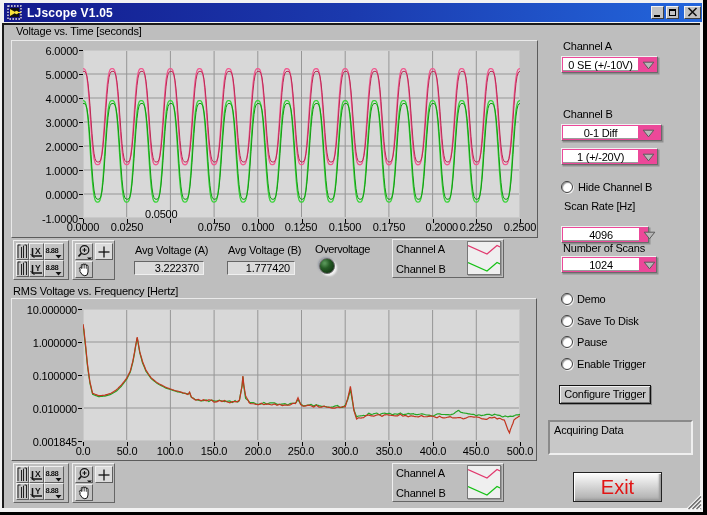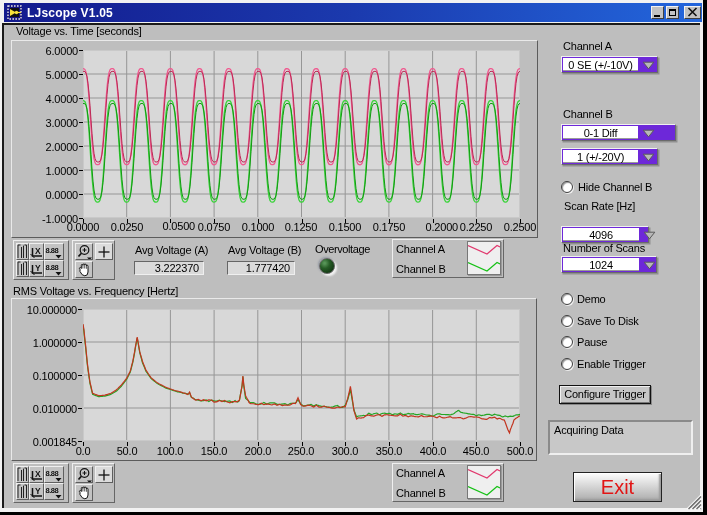--- a/index.html
+++ b/index.html
@@ -4,21 +4,21 @@
 *{margin:0;padding:0;box-sizing:border-box}
 html,body{width:707px;height:515px;overflow:hidden}
 body{position:relative;background:#f2f2f2;font-family:"Liberation Sans",sans-serif;font-size:11px;color:#000}
 .ab{position:absolute}
 .lbl{position:absolute;white-space:nowrap;letter-spacing:-0.2px}
 .frame{position:absolute;border-top:1px solid #e9e9e9;border-left:1px solid #e9e9e9;border-bottom:1px solid #5c5c5c;border-right:1px solid #5c5c5c}
 .raised{border-top:1px solid #efefef;border-left:1px solid #efefef;border-bottom:1px solid #666;border-right:1px solid #666}
 .sunk{border-top:1px solid #666;border-left:1px solid #666;border-bottom:1px solid #efefef;border-right:1px solid #efefef}
 .pbtn{position:absolute;background:#c3c3c3;border-top:1px solid #efefef;border-left:1px solid #efefef;border-bottom:1px solid #5f5f5f;border-right:1px solid #5f5f5f;overflow:hidden}
 .radio{position:absolute;width:12px;height:12px;border-radius:50%;background:#fff;border:1.5px solid #3d3d3d;box-shadow:1px 1px 0 #ededed, inset 1px 1px 1px #999}
-.ring{position:absolute;height:17px;background:#6d28d9;border-top:1px solid #f0f0f0;border-left:1px solid #f0f0f0;border-bottom:1px solid #6a6a6a;border-right:1px solid #6a6a6a;box-shadow:1.5px 1.5px 0 #8f8f8f}
+.ring{position:absolute;height:17px;background:#ec4899;border-top:1px solid #f0f0f0;border-left:1px solid #f0f0f0;border-bottom:1px solid #6a6a6a;border-right:1px solid #6a6a6a;box-shadow:1.5px 1.5px 0 #8f8f8f}
 .ringtxt{position:absolute;left:1px;top:1px;bottom:1px;background:#fff;border-bottom:1px solid #9a9a9a;text-align:center;letter-spacing:-0.2px;line-height:14px}
 
 </style></head><body>
 <div class="ab" style="left:703px;top:0;width:4px;height:515px;background:#000"></div>
 <div class="ab" style="left:0;top:512px;width:707px;height:3px;background:#000"></div>
 <div class="ab" style="left:2px;top:23px;width:698px;height:485px;background:#1a1a1a"></div>
 <div class="ab" style="left:4px;top:25px;width:696px;height:483px;background:#bebebe"></div>
 <div class="ab" style="left:4px;top:3px;width:698px;height:19px;background:linear-gradient(90deg,#131b8e 0%,#1b3aae 50%,#2366dc 100%)"></div>
 <svg class="ab" style="left:6px;top:4px" width="17" height="17" viewBox="0 0 17 17">
 <rect x="1" y="1" width="15" height="15" fill="#15157e"></rect>
@@ -78,21 +78,21 @@
 <div class="lbl" style="left:0;width:78px;text-align:right;top:165px">1.0000</div>
 <div class="ab" style="left:79px;top:170px;width:4px;height:1px;background:#000"></div>
 <div class="lbl" style="left:0;width:78px;text-align:right;top:189px">0.0000</div>
 <div class="ab" style="left:79px;top:194px;width:4px;height:1px;background:#000"></div>
 <div class="lbl" style="left:0;width:78px;text-align:right;top:213px">-1.0000</div>
 <div class="ab" style="left:79px;top:218px;width:4px;height:1px;background:#000"></div>
 <div class="lbl" style="left:58px;width:50px;text-align:center;top:221px">0.0000</div>
 <div class="ab" style="left:83px;top:219px;width:1px;height:4px;background:#000"></div>
 <div class="lbl" style="left:102px;width:50px;text-align:center;top:221px">0.0250</div>
 <div class="ab" style="left:127px;top:219px;width:1px;height:4px;background:#000"></div>
-<div class="lbl" style="left:145px;width:50px;text-align:right;top:220px">0.0500</div>
+<div class="lbl" style="left:145px;width:50px;text-align:left;top:208px">0.0500</div>
 <div class="ab" style="left:170px;top:219px;width:1px;height:4px;background:#000"></div>
 <div class="lbl" style="left:189px;width:50px;text-align:center;top:221px">0.0750</div>
 <div class="ab" style="left:214px;top:219px;width:1px;height:4px;background:#000"></div>
 <div class="lbl" style="left:233px;width:50px;text-align:center;top:221px">0.1000</div>
 <div class="ab" style="left:258px;top:219px;width:1px;height:4px;background:#000"></div>
 <div class="lbl" style="left:276px;width:50px;text-align:center;top:221px">0.1250</div>
 <div class="ab" style="left:302px;top:219px;width:1px;height:4px;background:#000"></div>
 <div class="lbl" style="left:320px;width:50px;text-align:center;top:221px">0.1500</div>
 <div class="ab" style="left:345px;top:219px;width:1px;height:4px;background:#000"></div>
 <div class="lbl" style="left:364px;width:50px;text-align:center;top:221px">0.1750</div>
@@ -260,21 +260,21 @@
       <path d="M0,20.5 L19,29 L29,20.5 L32,22" fill="none" stroke="#17c117" stroke-width="1.2"></path>
     </svg></div>
 <div class="lbl" style="left:563px;top:40px">Channel A</div>
 <div class="ring" style="left:561px;top:56px;width:97px">
     <div class="ringtxt" style="width:75px">0 SE (+/-10V)</div>
     <svg class="ab" style="left:80px;top:4px" width="13" height="9" viewBox="0 0 13 9">
       <path d="M1.2,1.2 L11.8,1.2 L6.5,7.8 Z" fill="#b8b8b8" stroke="#5a5a5a" stroke-width="1.0"></path>
     </svg>
   </div>
 <div class="lbl" style="left:563px;top:108px">Channel B</div>
-<div class="ring" style="left:561px;top:124px;width:115px">
+<div class="ring" style="left:561px;top:124px;width:101px">
     <div class="ringtxt" style="width:75px">0-1 Diff</div>
     <svg class="ab" style="left:80px;top:4px" width="13" height="9" viewBox="0 0 13 9">
       <path d="M1.2,1.2 L11.8,1.2 L6.5,7.8 Z" fill="#b8b8b8" stroke="#5a5a5a" stroke-width="1.0"></path>
     </svg>
   </div>
 <div class="ring" style="left:561px;top:148px;width:97px">
     <div class="ringtxt" style="width:75px">1 (+/-20V)</div>
     <svg class="ab" style="left:80px;top:4px" width="13" height="9" viewBox="0 0 13 9">
       <path d="M1.2,1.2 L11.8,1.2 L6.5,7.8 Z" fill="#b8b8b8" stroke="#5a5a5a" stroke-width="1.0"></path>
     </svg>

